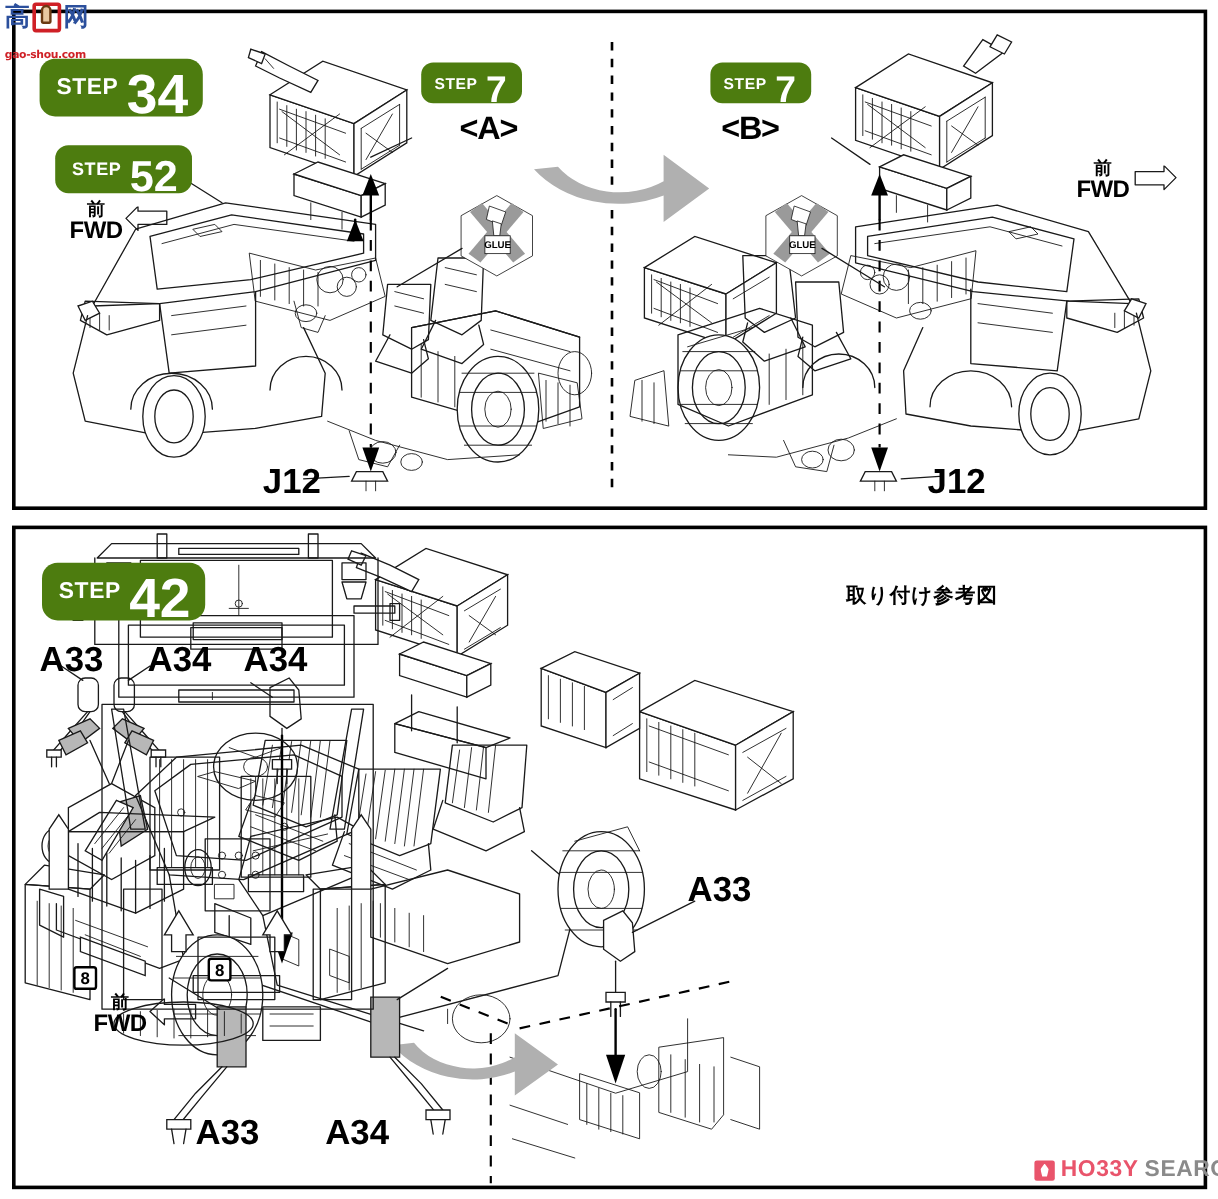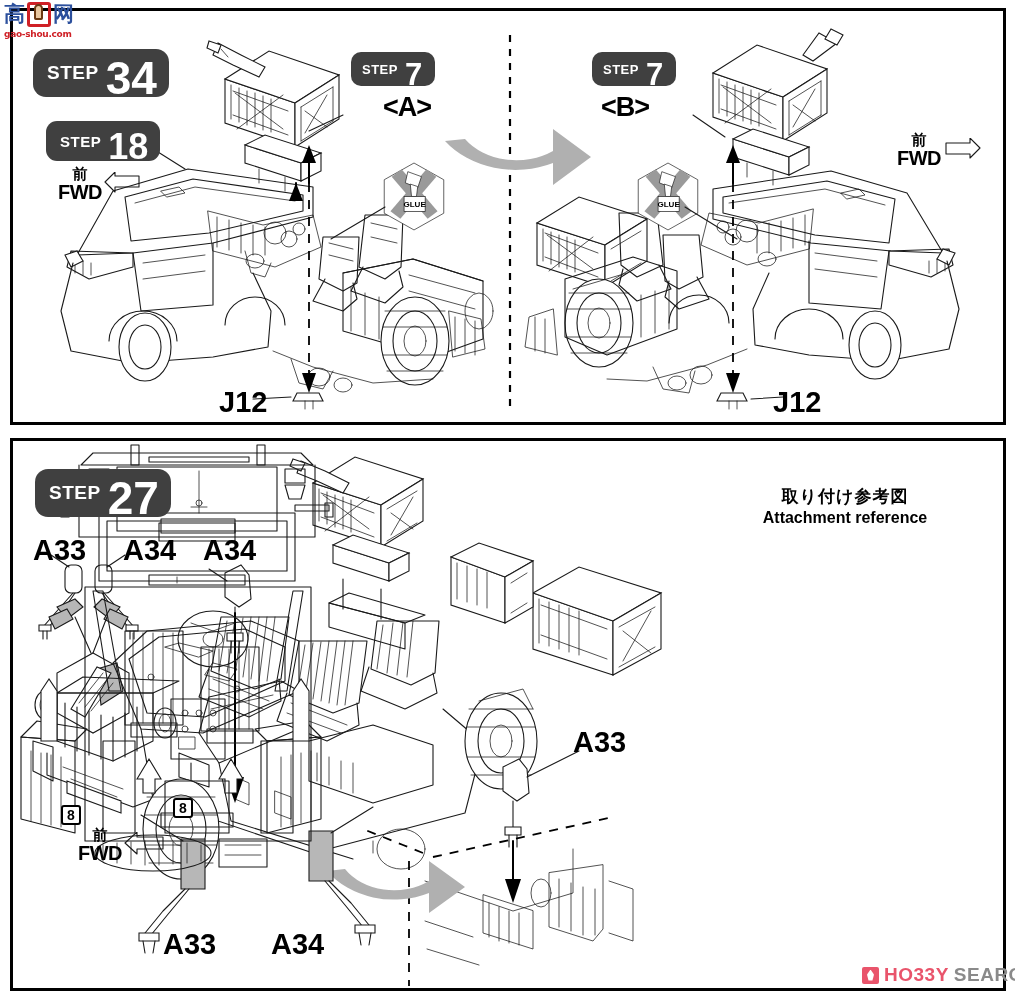--- a/index.html
+++ b/index.html
@@ -42,36 +42,36 @@
     position: absolute; left: 7px; top: 2px;
     width: 9px; height: 16px;
     background: #e8c8a0;
     border: 2px solid #6b3a12;
     border-radius: 5px 5px 2px 2px;
   }
   .wm-url {
     font-family: "DejaVu Sans", sans-serif;
     font-size: 9px; font-weight: 700;
     color: #cf2026; letter-spacing: -0.3px;
-    margin-top: 1px;
+    margin-top: 13px;
   }
 
   
   .panel {
     position: absolute;
     border: 3px solid #000;
     background: #ffffff;
   }
   #panel-top  { left: 10px; top: 8px;   width: 996px; height: 417px; }
   #panel-bot  { left: 10px; top: 438px; width: 996px; height: 553px; }
 
   
   .step-badge {
     position: absolute;
-    background: #404040;
+    background: #4d7c0f;
     border-radius: 14px;
     display: flex; align-items: center;
     padding: 0 12px 0 14px;
     color: #fff;
     white-space: nowrap;
   }
   .step-badge .word {
     font-family: "Liberation Sans", sans-serif;
     font-weight: 700;
     letter-spacing: 0.5px;
@@ -136,21 +136,20 @@
   }
   .fwd .en {
     font-family: "Liberation Sans", sans-serif;
     font-size: 20px; font-weight: 700; color: #000;
     letter-spacing: -0.5px;
   }
 
   
   .ref-caption {
     position: absolute;
-    text-align: center;
     width: 280px;
   }
   .ref-caption .jp {
     font-family: "DejaVu Sans", sans-serif;
     font-weight: 700; font-size: 17px; color: #000;
     letter-spacing: 1px;
   }
   .ref-caption .en {
     font-family: "Liberation Sans", sans-serif;
     font-weight: 700; font-size: 16px; color: #000;
@@ -427,21 +426,21 @@
       <path class="ln" d="M372 196 L318 228"></path>
       <path class="ln" d="M672 196 L724 228"></path>
     </svg>
 
     <div class="step-badge badge-lg" style="left:20px; top:38px;">
       <span class="word">STEP</span>
       <span class="num">34</span>
     </div>
     <div class="step-badge badge-md" style="left:33px; top:110px;">
       <span class="word">STEP</span>
-      <span class="num">18</span>
+      <span class="num">52</span>
     </div>
     <div class="step-badge badge-sm" style="left:338px; top:41px;">
       <span class="word">STEP</span>
       <span class="num">7</span>
     </div>
     <div class="step-badge badge-sm" style="left:579px; top:41px;">
       <span class="word">STEP</span>
       <span class="num">7</span>
     </div>
 
@@ -727,21 +726,21 @@
 
         <ellipse class="ln" cx="140" cy="412" rx="58" ry="18"></ellipse>
         <path class="ln-t" d="M90 404 L90 420 M104 402 L104 422 M118 401 L118 423 M132 400 L132 424 M146 400 L146 424 M160 401 L160 423 M174 402 L174 422 M188 404 L188 420"></path>
         <path class="ln" d="M206 398 L206 426 L254 426 L254 398 Z"></path>
         <path class="ln-t" d="M212 404 L248 404 M212 414 L248 414"></path>
       </g>
     </svg>
 
     <div class="step-badge badge-lg" style="left:22px; top:28px;">
       <span class="word">STEP</span>
-      <span class="num">27</span>
+      <span class="num">42</span>
     </div>
 
     <div class="part-label pl-lg" style="left:20px; top:93px;">A33</div>
     <div class="part-label pl-lg" style="left:110px; top:93px;">A34</div>
     <div class="part-label pl-lg" style="left:190px; top:93px;">A34</div>
     <div class="part-label pl-lg" style="left:560px; top:285px;">A33</div>
     <div class="part-label pl-lg" style="left:150px; top:487px;">A33</div>
     <div class="part-label pl-lg" style="left:258px; top:487px;">A34</div>
 
     <div class="boxnum" style="left:48px; top:364px;">8</div>
@@ -752,21 +751,20 @@
         <div class="jp">前</div>
         <div class="en">FWD</div>
       </div>
       <svg width="44" height="28">
         <path class="ln" d="M40 5 L14 5 L14 0 L2 11 L14 22 L14 17 L40 17 Z" fill="#fff"></path>
       </svg>
     </div>
 
     <div class="ref-caption" style="left:692px; top:44px;">
       <div class="jp">取り付け参考図</div>
-      <div class="en">Attachment reference</div>
     </div>
   </div>
 
   <div class="hs-logo" style="left:862px; top:964px;">
     <span class="hs-mark"></span>
     <span class="hs-a">HO33Y</span>
     <span class="hs-b">SEARCH</span>
   </div>
 
 </div>

